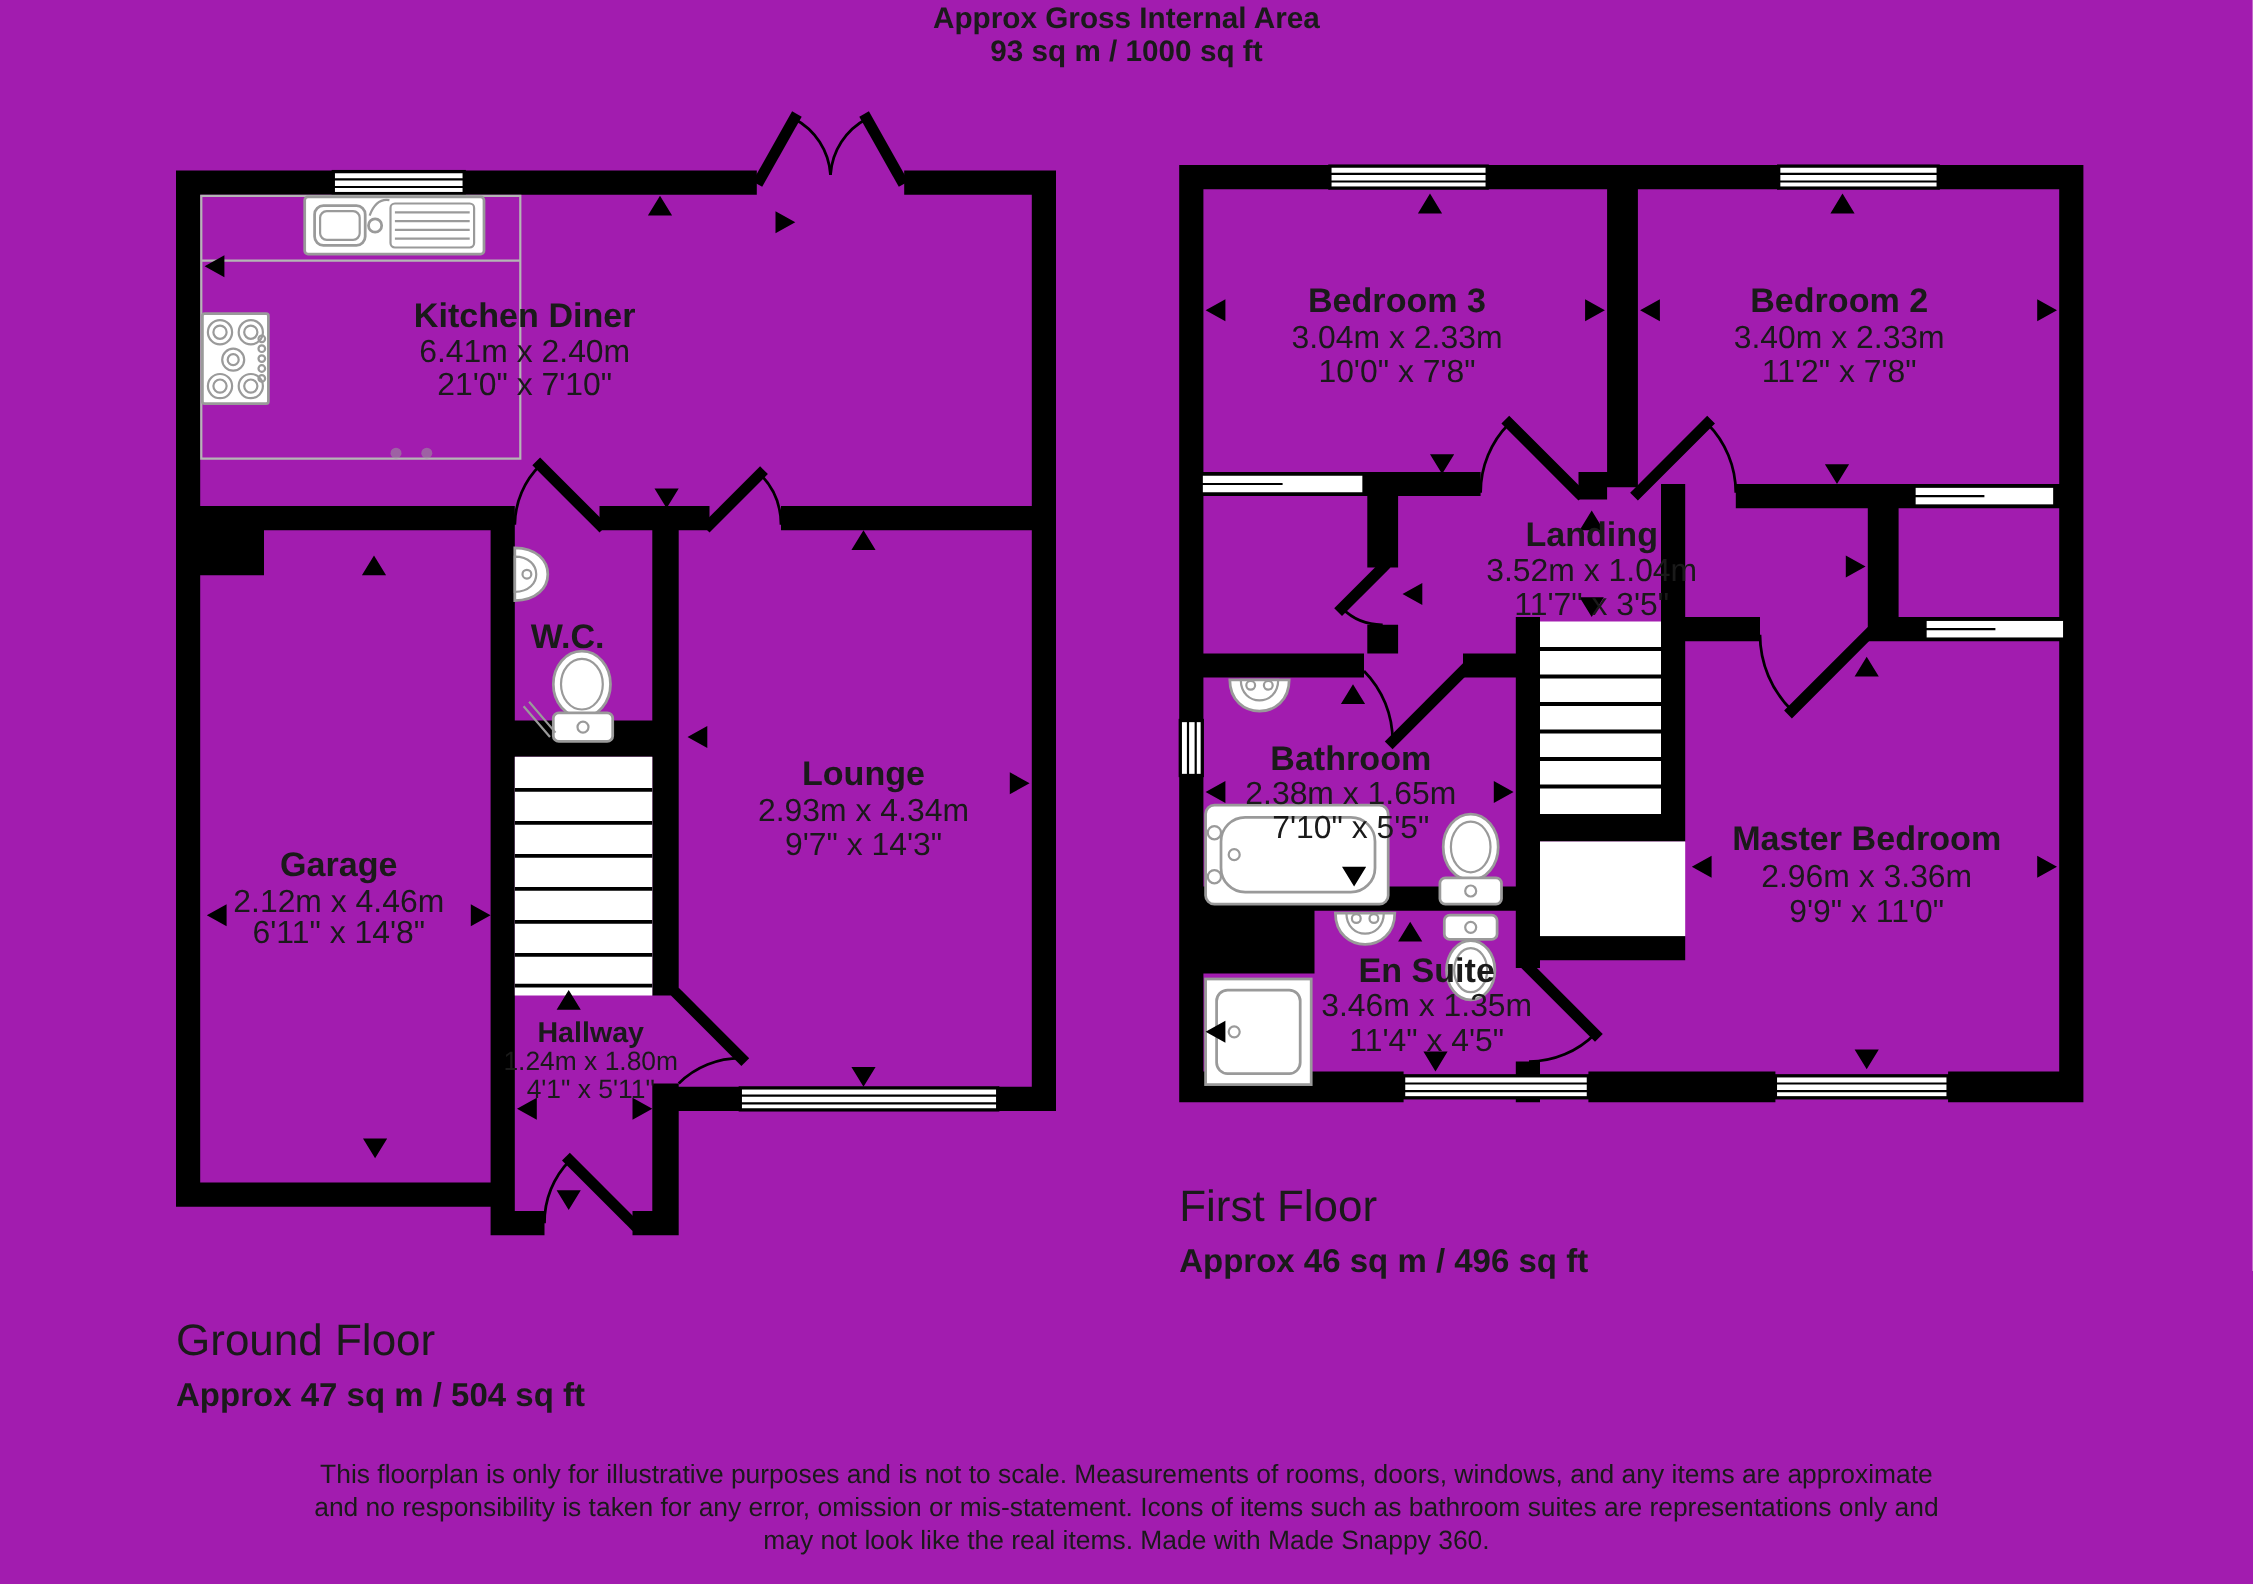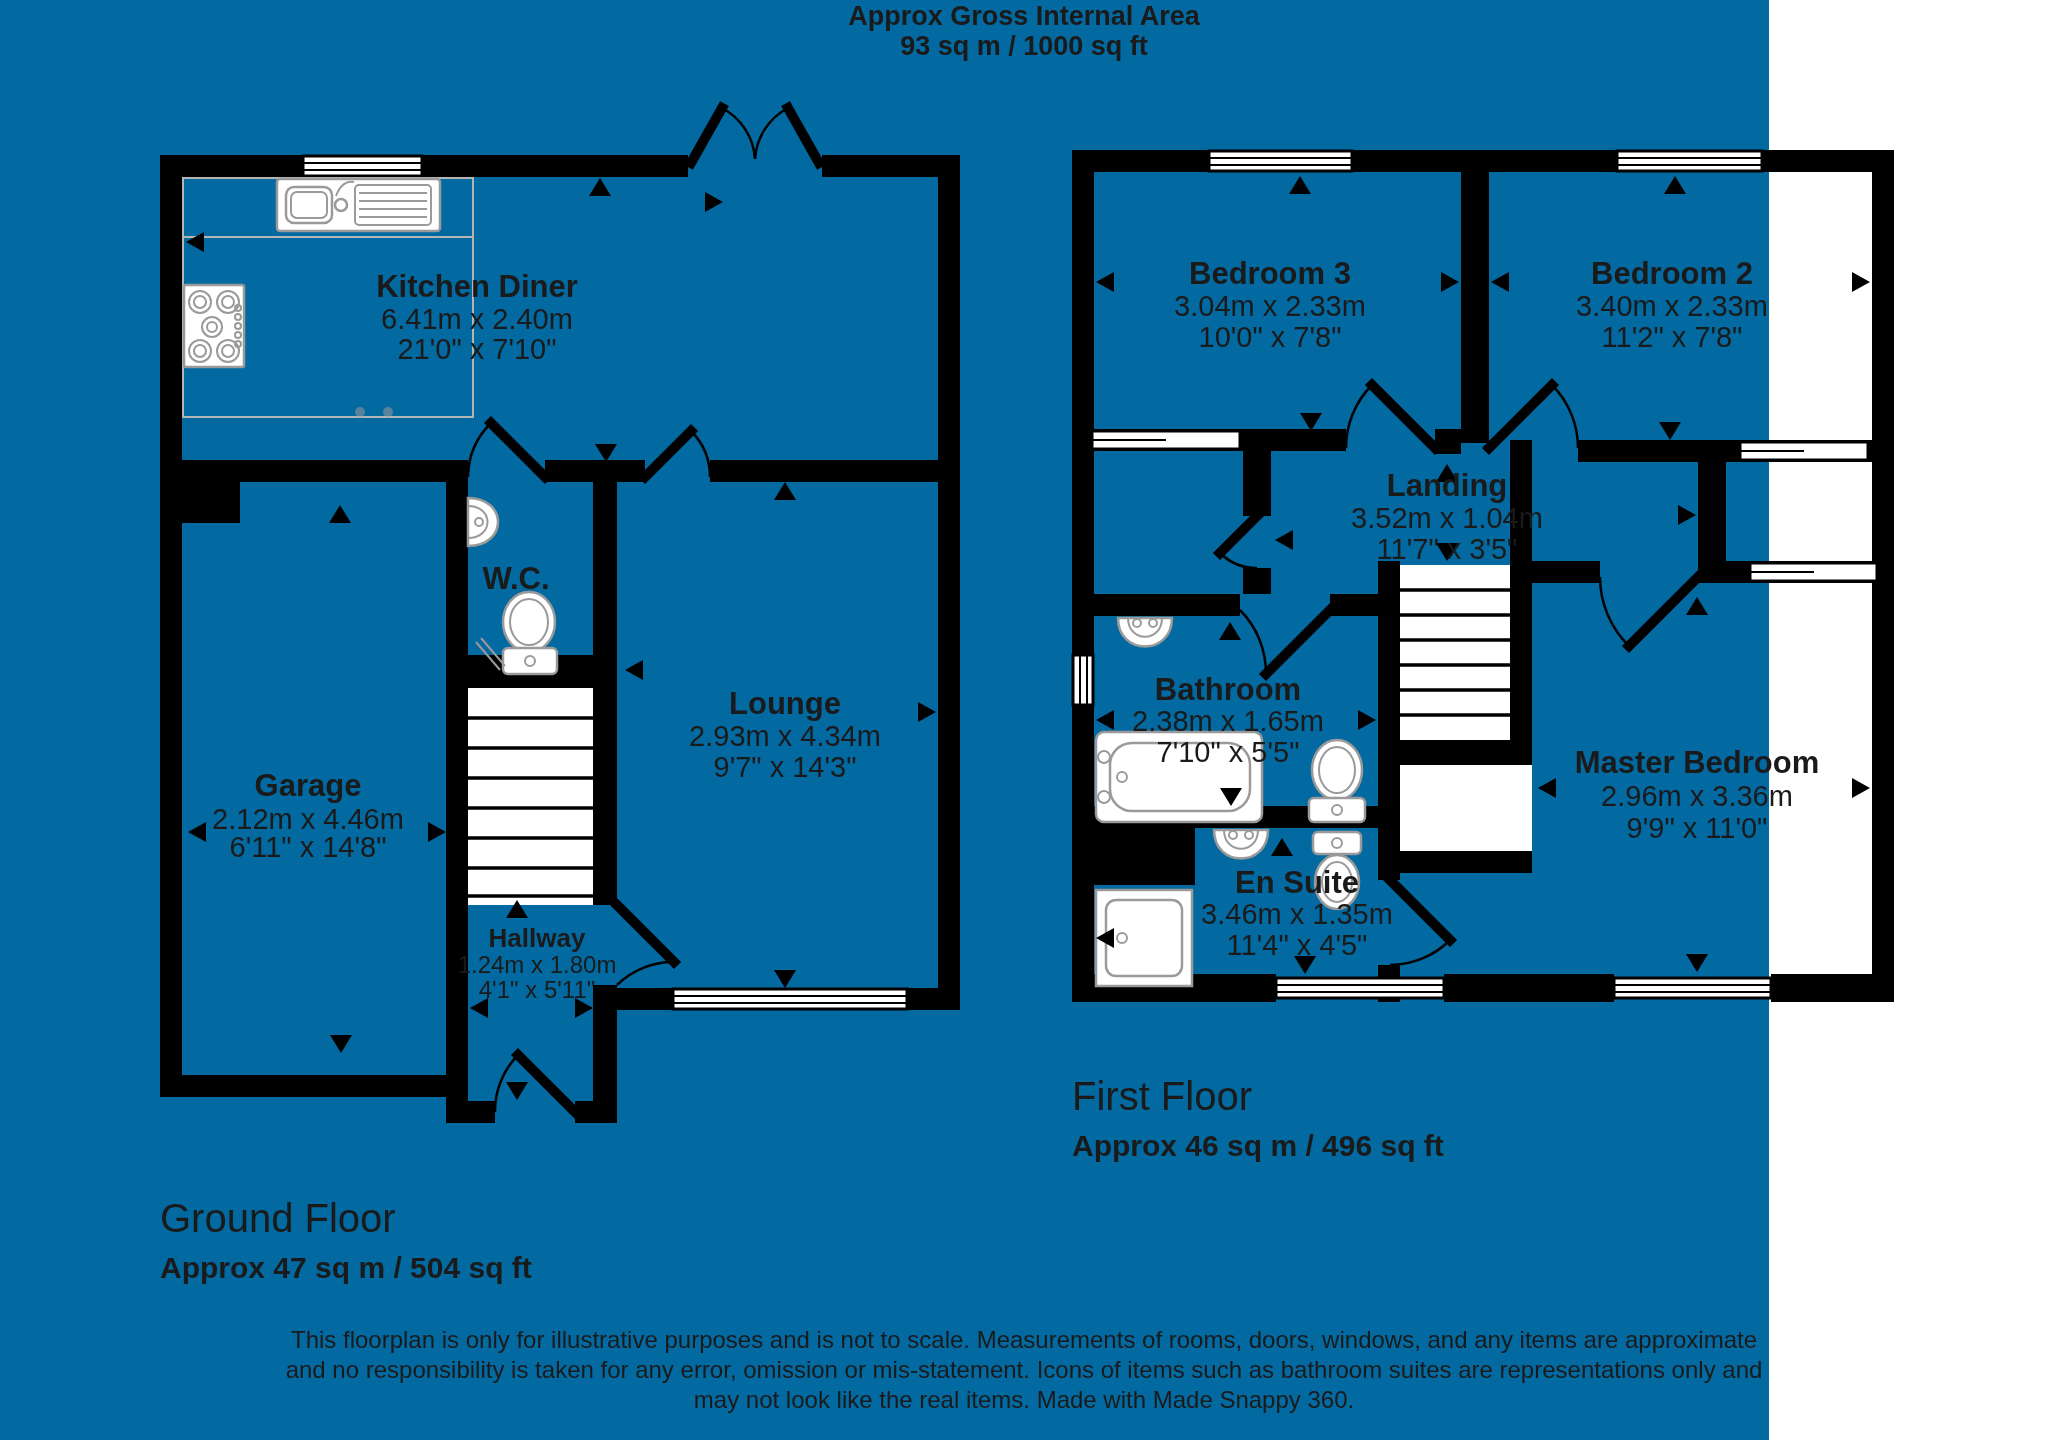--- a/index.html
+++ b/index.html
@@ -1,16 +1,16 @@
 <!DOCTYPE html>
 <html><head>
 <meta charset="utf-8">
 <style>
   html,body{margin:0;padding:0;background:#ffffff;}
-  .page{width:1769px;height:1440px;position:relative;background:#0369a1;}
+  .page{width:2048px;height:1440px;position:relative;background:#a21caf;}
   svg{display:block;}
   .wall{fill:#000000;stroke:none;}
   .arrowset{fill:#000000;stroke:none;}
   .leaf{stroke:#000000;stroke-width:10;stroke-linecap:square;fill:none;}
   .arc{stroke:#000000;stroke-width:2.5;fill:none;}
   .win{fill:#ffffff;stroke:#000000;stroke-width:3;}
   .winline{stroke:#000000;stroke-width:2;fill:none;}
   .tread{stroke:#000000;stroke-width:3.5;fill:none;}
   .fx{fill:#ffffff;stroke:#9a9a9a;stroke-width:2.5;}
   .fx2{fill:none;stroke:#9a9a9a;stroke-width:2;}

